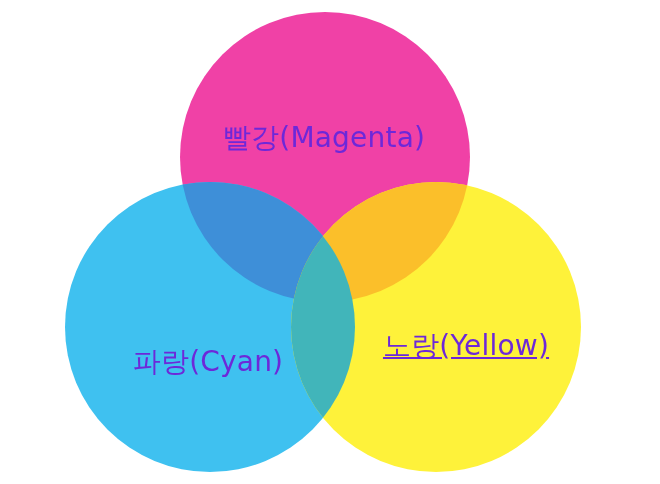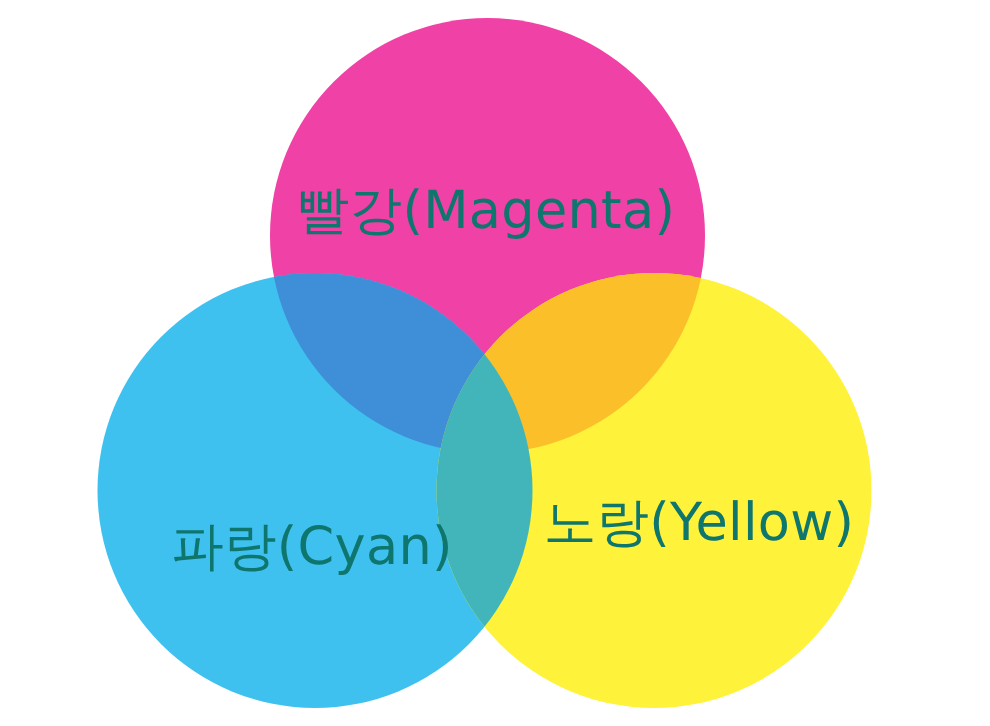--- a/index.html
+++ b/index.html
@@ -16,22 +16,22 @@
     .venn {
       position: absolute;
       left: 0;
       top: 0;
       width: 660px;
       height: 484px;
     }
     .label {
       position: absolute;
       font-family: "DejaVu Sans", "Liberation Sans", sans-serif;
-      font-size: 35px;
-      color: #0f766e;
+      font-size: 28px;
+      color: #6d28d9;
       white-space: nowrap;
       line-height: 1;
       transform: translateX(-50%);
       letter-spacing: 0.2px;
     }
   </style>
 </head>
 <body>
 
 <svg class="venn" viewBox="0 0 660 484" xmlns="http://www.w3.org/2000/svg">
@@ -59,13 +59,13 @@
     <circle id="ov-my" cx="436" cy="327" r="145" fill="#FBBF2A"></circle>
   </g>
 
   <g clip-path="url(#clip-cyan)">
     <circle id="ov-cy" cx="436" cy="327" r="145" fill="#41B5BA"></circle>
   </g>
 </svg>
 
 <div class="label" id="lbl-m" style="left: 324px; top: 124px;">빨강(Magenta)</div>
 <div class="label" id="lbl-c" style="left: 208px; top: 348px;">파랑(Cyan)</div>
-<div class="label" id="lbl-y" style="left: 466px; top: 332px;">노랑(Yellow)</div>
+<div class="label" id="lbl-y" style="left: 466px; top: 332px; text-decoration: underline;">노랑(Yellow)</div>
 
 </body></html>

